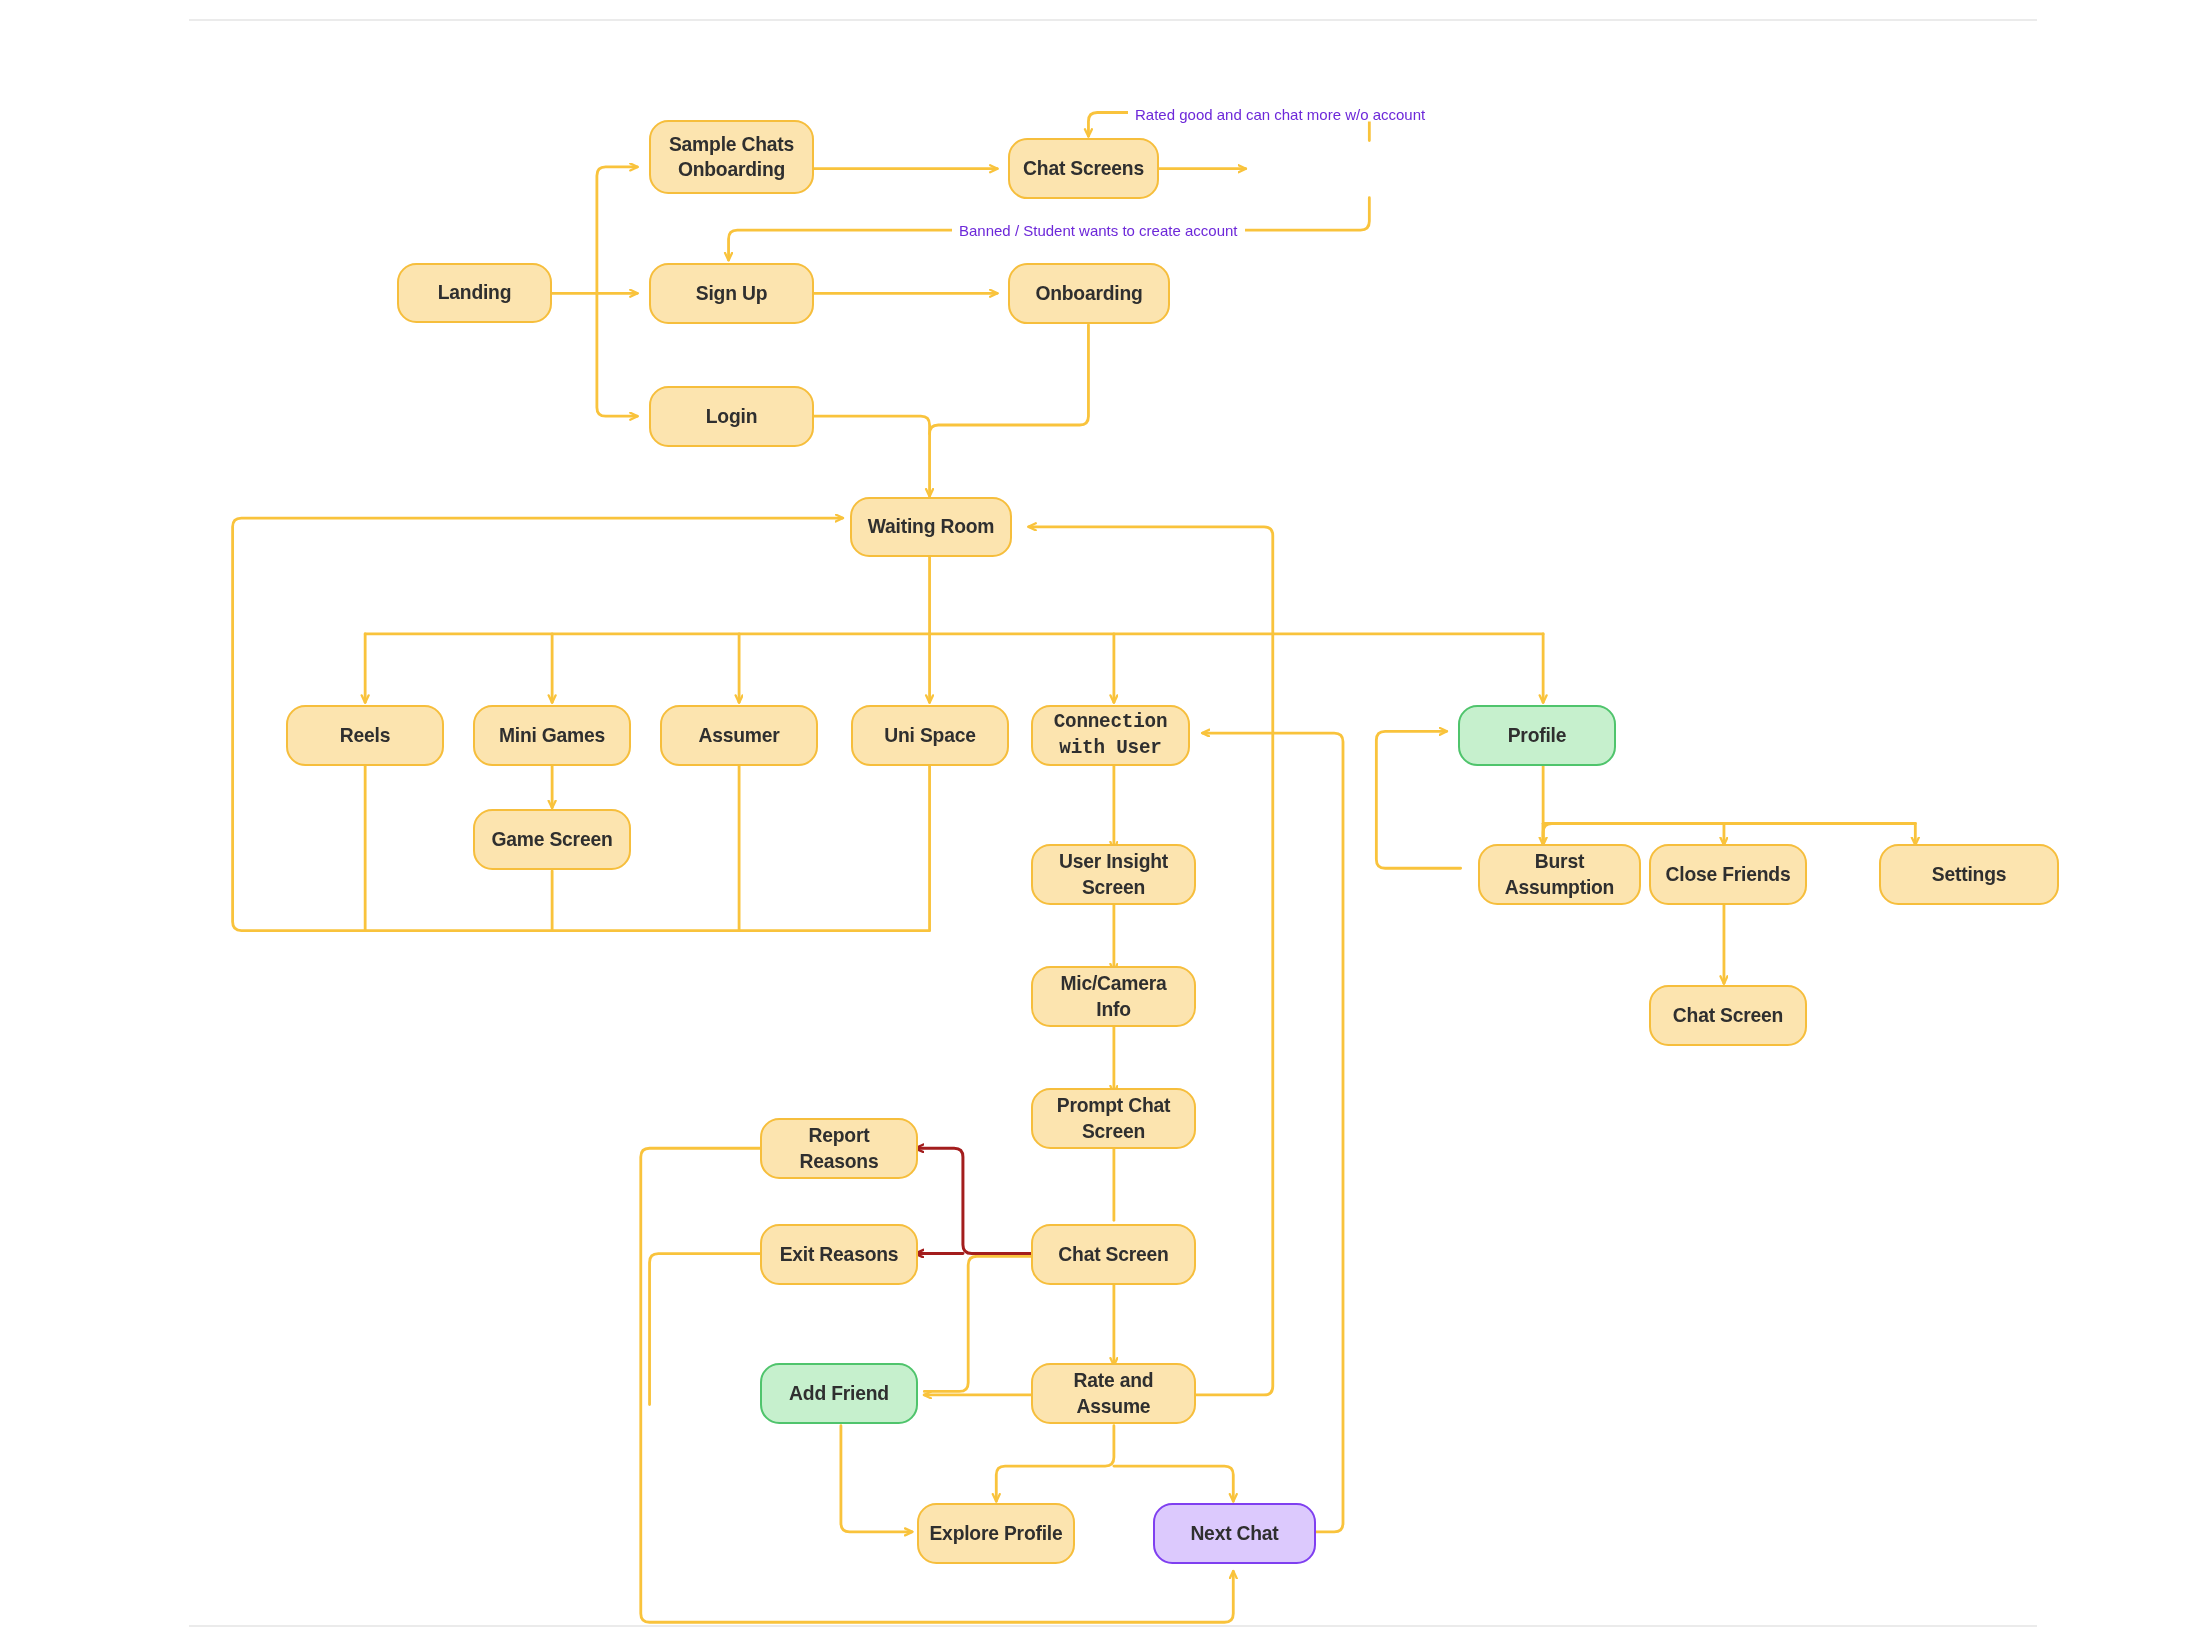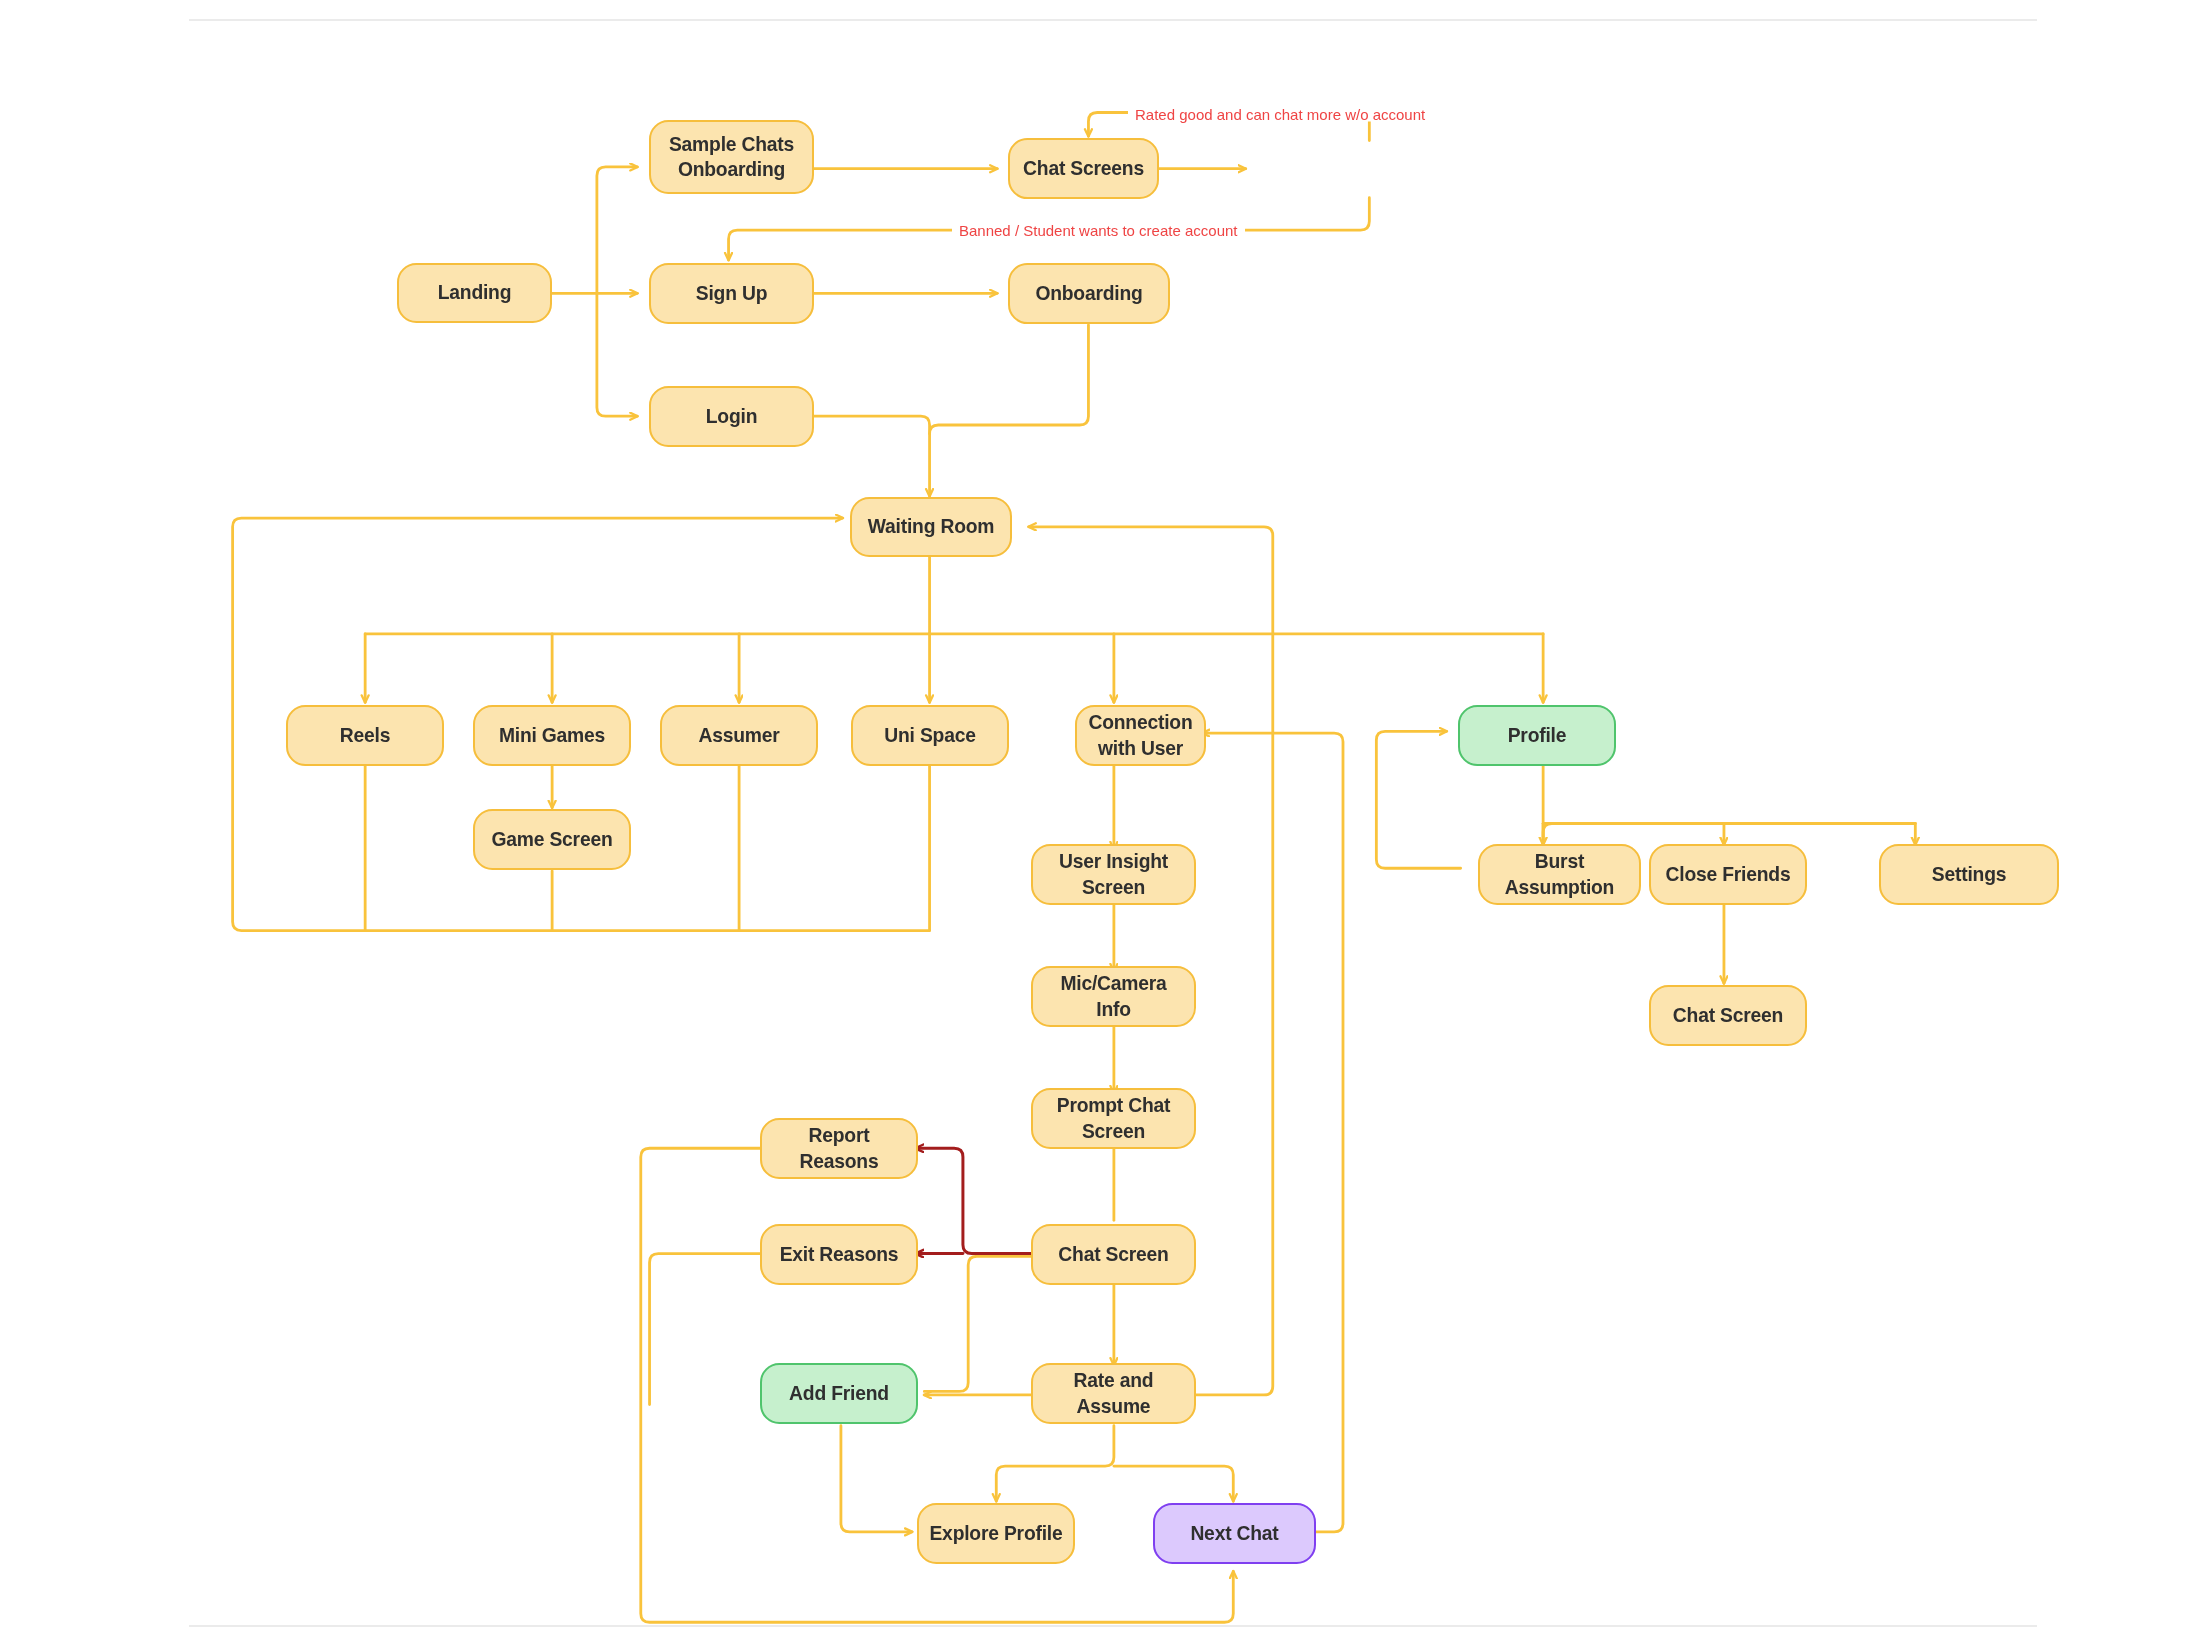--- a/index.html
+++ b/index.html
@@ -59,21 +59,21 @@
     background: #DCC9FD;
     border-color: #7F3FF0;
   }
   .node span { display: block; width: 100%; }
 
   .edge-label {
     position: absolute;
     font-family: "Liberation Sans", sans-serif;
     font-size: 15px;
     font-weight: normal;
-    color: #ef4444;
+    color: #6d28d9;
     white-space: nowrap;
     background: #ffffff;
     padding: 0 7px;
     line-height: 1;
   }
 </style>
 </head>
 <body>
 
 <div id="canvas">
@@ -218,21 +218,21 @@
   </div>
 
   <div class="node" style="left:660px;  top:705px;  width:158px; height:61px;">
     <span>Assumer</span>
   </div>
 
   <div class="node" style="left:851px;  top:705px;  width:158px; height:61px;">
     <span>Uni Space</span>
   </div>
 
-  <div class="node" style="left:1075px; top:705px;  width:131px; height:61px;">
+  <div class="node" style="left:1031px; top:705px;  width:159px; height:61px;font-family:Liberation Mono, monospace;">
     <span>Connection with User</span>
   </div>
 
   <div class="node green" style="left:1458px; top:705px; width:158px; height:61px;">
     <span>Profile</span>
   </div>
 
   <div class="node" style="left:1458px; top:844px;  width:163px; height:61px;margin-left:20px;">
     <span>Burst Assumption</span>
   </div>

